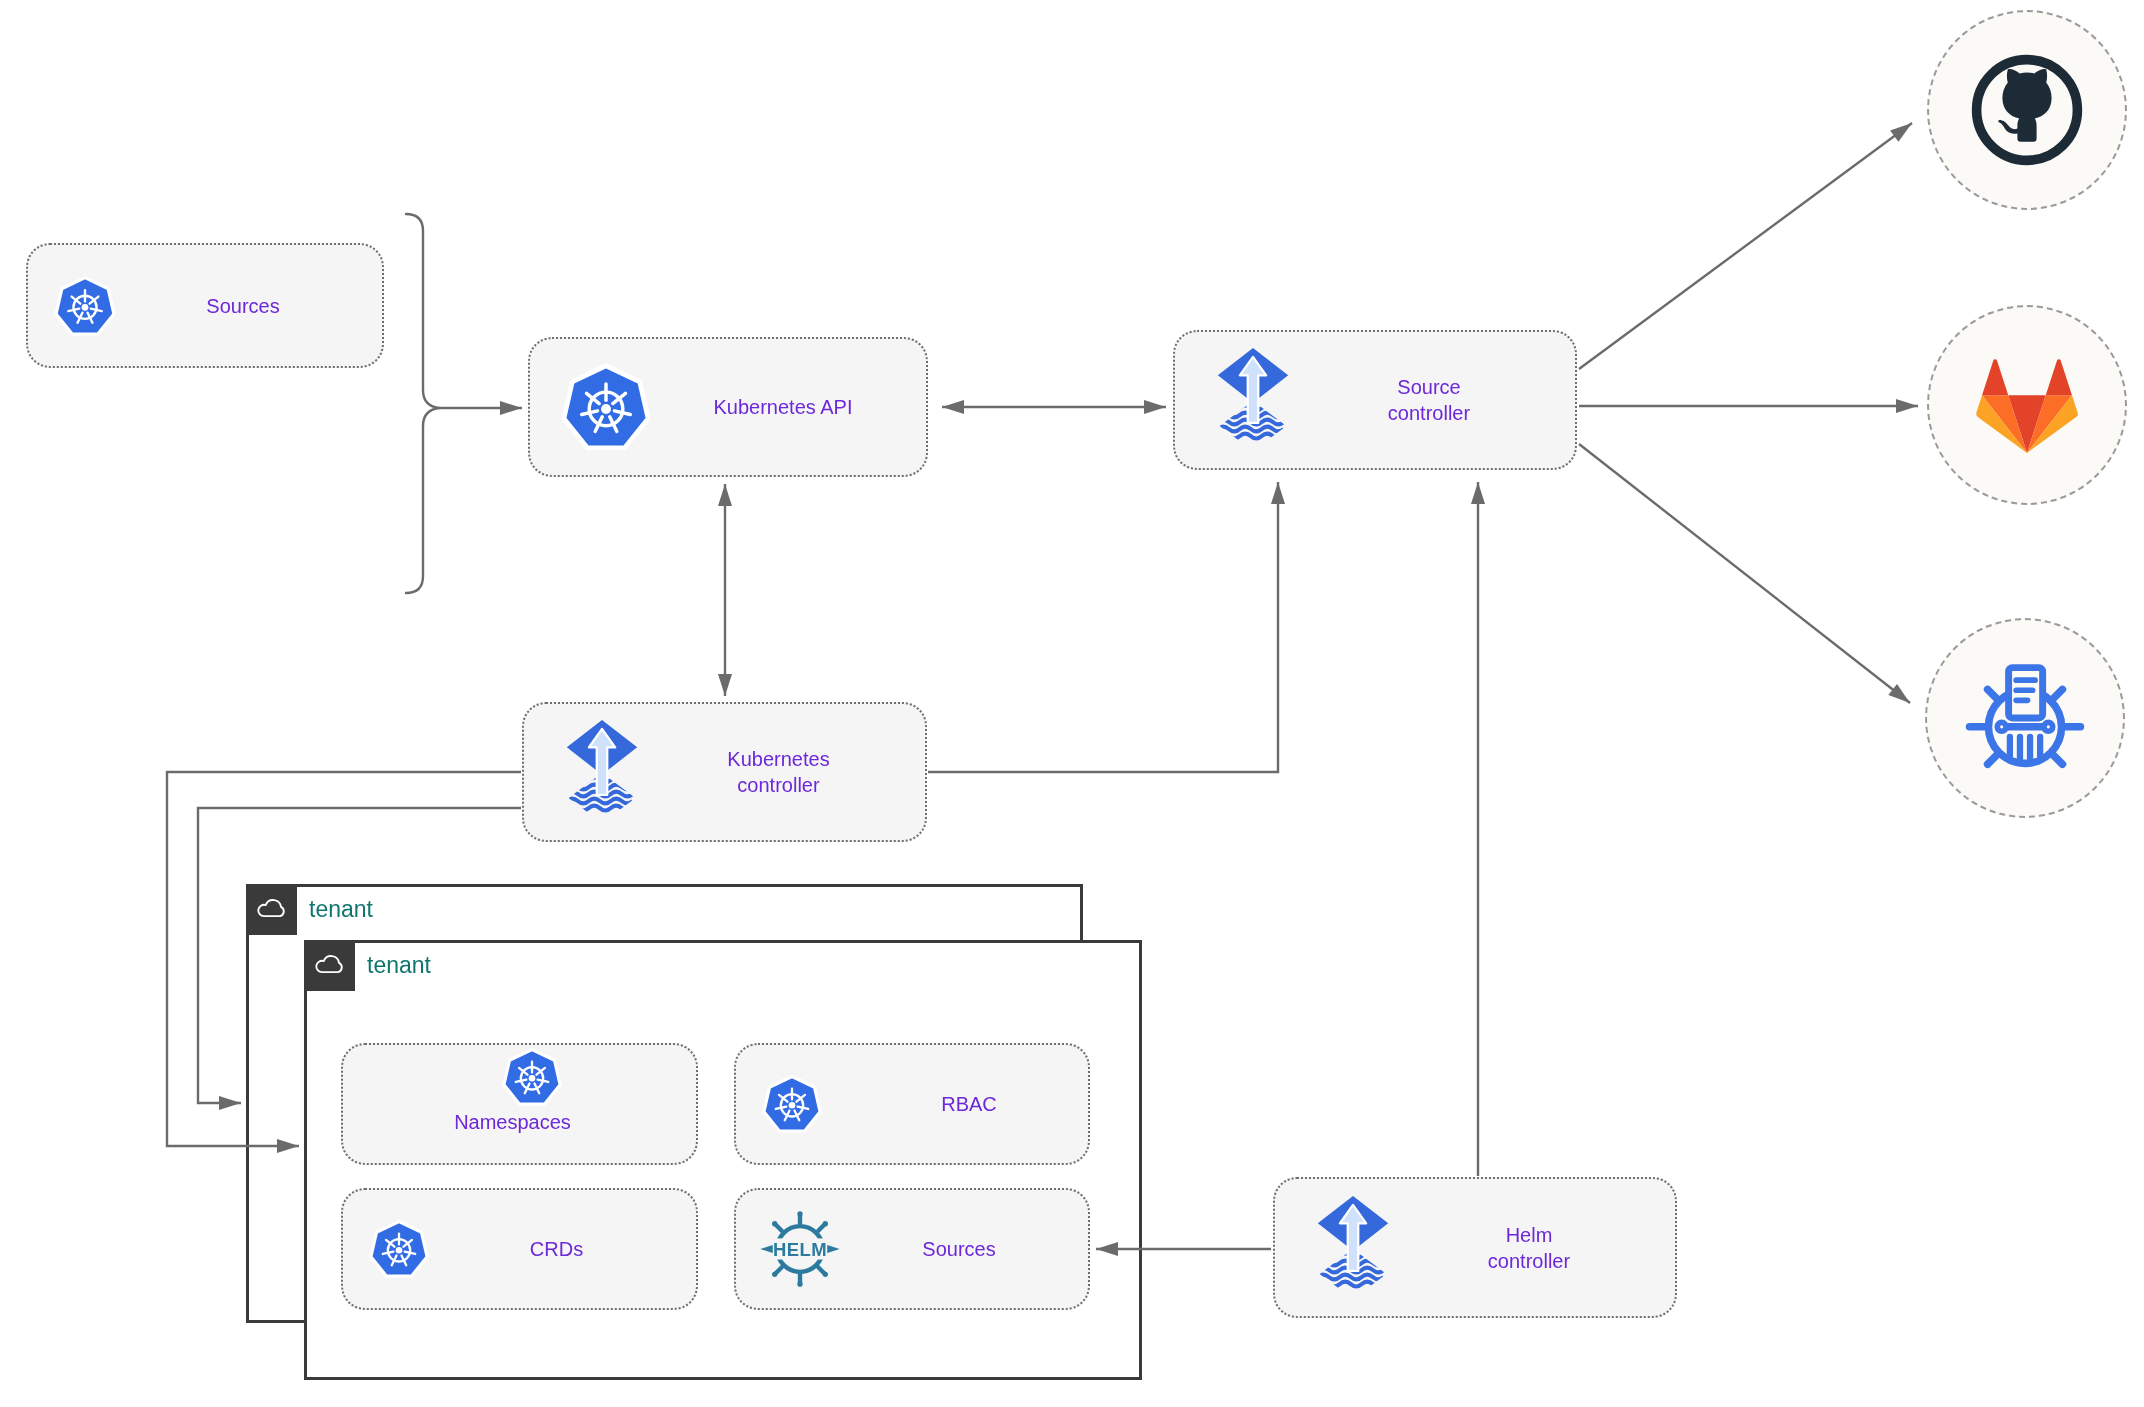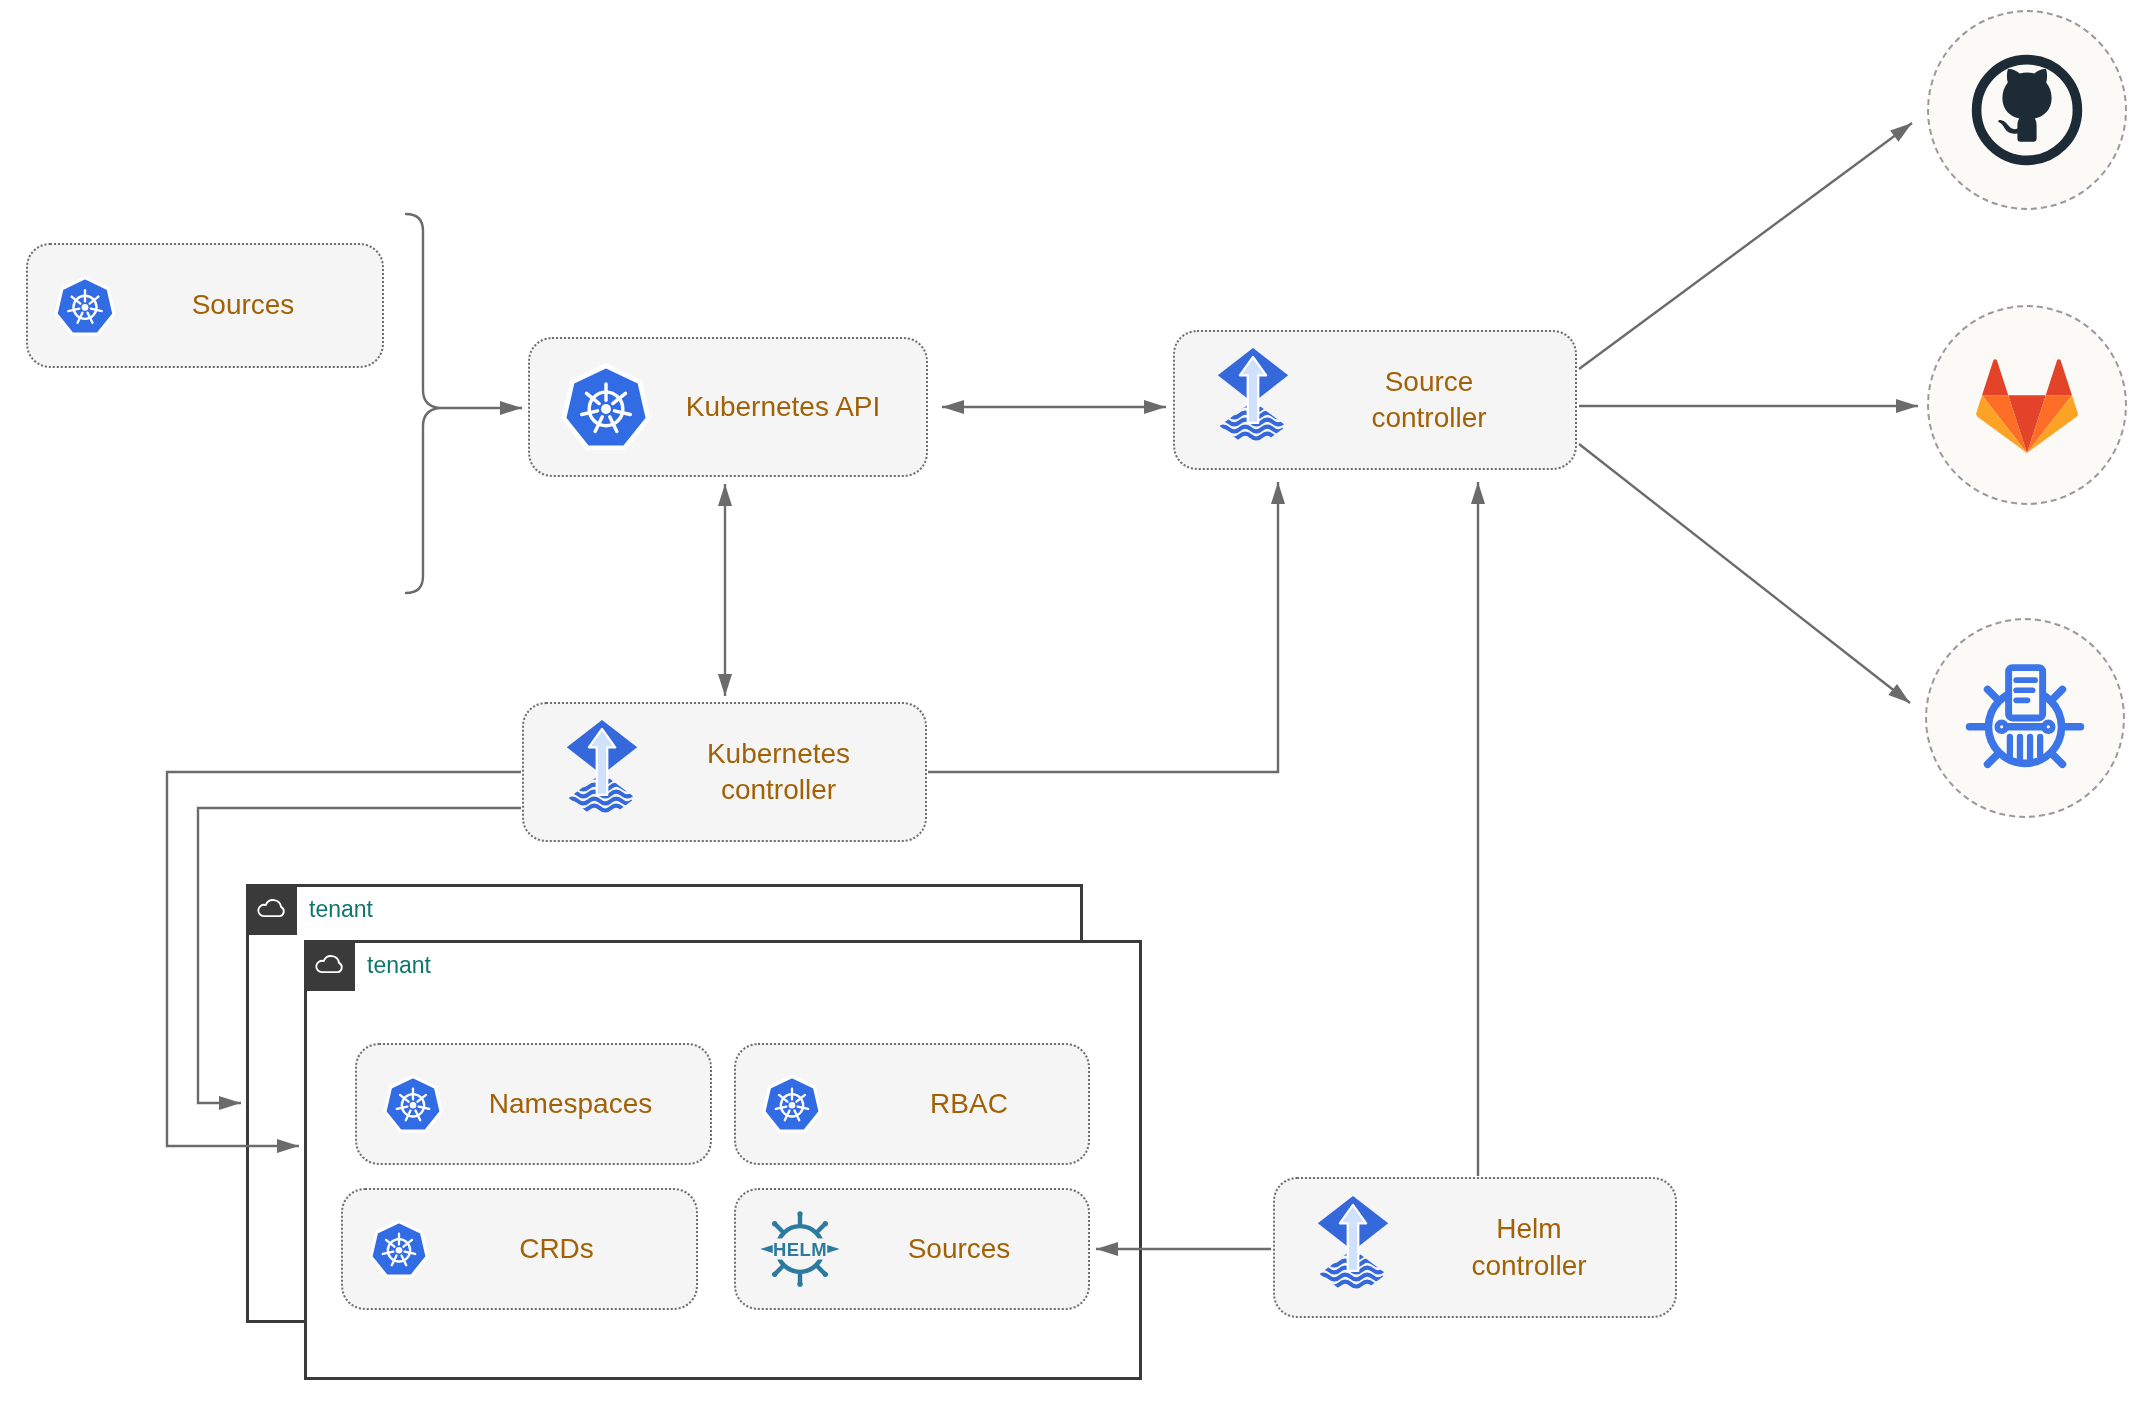--- a/index.html
+++ b/index.html
@@ -6,21 +6,21 @@
   .canvas{
     position:relative;width:2144px;height:1407px;background:#ffffff;
     font-family:"Liberation Sans",sans-serif;overflow:hidden;
   }
   
   .dnode{
     position:absolute;background:#f5f5f5;border:2px dotted #6e6e6e;
     border-radius:24px;display:flex;align-items:center;box-sizing:border-box;
   }
   .dnode .nlabel{
-    flex:1;text-align:center;font-size:28px;color:#a16207;line-height:1.3;
+    flex:1;text-align:center;font-size:20px;color:#6d28d9;line-height:1.3;
     padding-right:14px;
   }
   .dnode .nlabel span{display:block;}
   .nlabel-lg{font-size:30px;}
   .nicon{flex:0 0 auto;}
   
   .endpoint{
     position:absolute;width:200px;height:200px;border-radius:50%;
     border:2px dashed #9a9a9a;background:#fbfaf7;display:flex;
     align-items:center;justify-content:center;box-sizing:border-box;
@@ -137,21 +137,21 @@
 
   <div class="tenant z12" style="left:304px;top:940px;width:838px;height:440px;">
     <div class="tenant-tab">
       <svg width="32" height="23" viewBox="0 0 48 34">
           <use href="#sym-cloud"></use>
         </svg>
     </div>
     <div class="tenant-label">tenant</div>
   </div>
 
-  <div class="dnode z14" style="left:355px;top:1043px;width:357px;height:122px;">
+  <div class="dnode z14" style="left:341px;top:1043px;width:357px;height:122px;flex-direction:column;">
     <svg class="nicon" style="margin-left:24px" width="64" height="64" viewBox="0 0 100 100">
         <use href="#sym-k8s"></use>
       </svg>
     <div class="nlabel">Namespaces</div>
   </div>
 
   <div class="dnode z14" style="left:734px;top:1043px;width:356px;height:122px;gap:40px;">
     <svg class="nicon" style="margin-left:24px" width="64" height="64" viewBox="0 0 100 100">
         <use href="#sym-k8s"></use>
       </svg>

